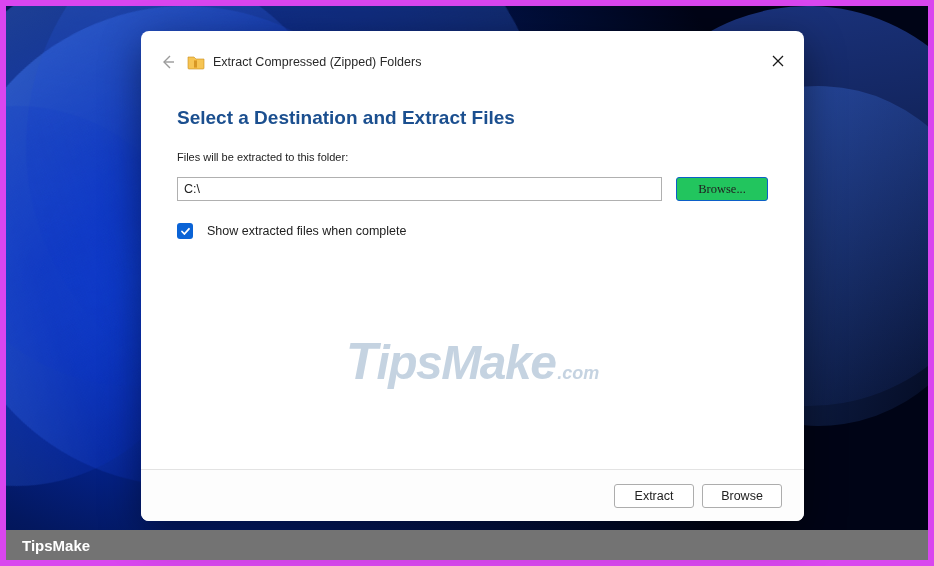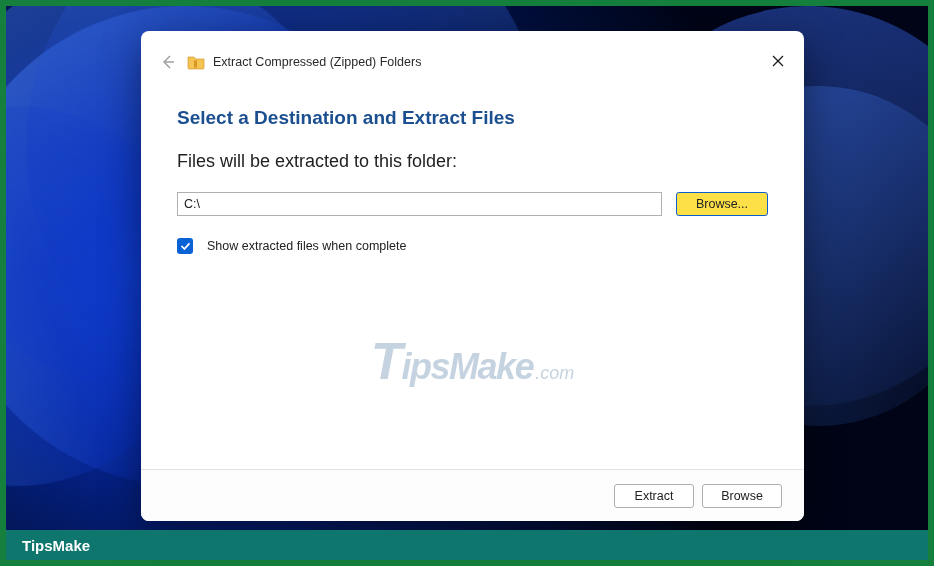--- a/index.html
+++ b/index.html
@@ -11,21 +11,21 @@
       width: 934px;
       height: 566px;
       font-family: "Segoe UI", Tahoma, sans-serif;
       background: #2a2b9e;
       position: relative;
       overflow: hidden;
     }
     .outer-frame {
       width: 934px;
       height: 566px;
-      border: 6px solid #15803d;
+      border: 6px solid #d946ef;
       position: relative;
       background: #000;
     }
     .wallpaper {
       position: absolute;
       inset: 0;
       background: radial-gradient(ellipse 600px 500px at 20% 50%, #0a3fd6 0%, #0529a8 25%, #031860 55%, #010b2e 85%, #000416 100%);
       overflow: hidden;
     }
     .bloom {
@@ -115,23 +115,23 @@
       position: relative;
     }
     .main-heading {
       color: #1b4f8f;
       font-size: 19px;
       font-weight: 700;
       margin-top: 14px;
       margin-bottom: 22px;
     }
     .field-label {
-      font-size: 18px;
-      color: #222;
-      margin-bottom: 20px;
+      font-size: 11px;
+      color: #222;
+      margin-bottom: 14px;
     }
     .path-row {
       display: flex;
       gap: 14px;
       align-items: center;
       margin-bottom: 22px;
     }
     .path-input {
       flex: 1;
       height: 24px;
@@ -140,25 +140,25 @@
       padding: 0 6px;
       color: #222;
       outline: none;
       font-family: inherit;
     }
     .browse-btn {
       width: 92px;
       height: 24px;
       border: 1px solid #0c5fc8;
       border-radius: 3px;
-      background: #fde047;
+      background: #22c55e;
       font-size: 12.5px;
       color: #222;
       cursor: pointer;
-      font-family: Liberation Sans, sans-serif;
+      font-family: Liberation Serif, serif;
     }
     .checkbox-row {
       display: flex;
       align-items: center;
       gap: 14px;
     }
     .chk {
       width: 16px;
       height: 16px;
       border-radius: 3px;
@@ -182,22 +182,22 @@
       font-family: Arial, sans-serif;
       font-style: italic;
       font-weight: bold;
       color: rgba(90,130,170,0.35);
       white-space: nowrap;
       pointer-events: none;
       user-select: none;
       letter-spacing: -1px;
     }
     .wm-t { font-size: 52px; }
-    .wm-rest { font-size: 36px; letter-spacing:-1.5px; }
-    .wm-com { font-size: 18px; font-style:italic; font-weight:normal; letter-spacing:0; margin-left:2px;}
+    .wm-rest { font-size: 48px; letter-spacing:-1.5px; }
+    .wm-com { font-size: 18px; font-style:italic; font-weight:bold; letter-spacing:0; margin-left:2px;}
     .dialog-footer {
       height: 52px;
       border-top: 1px solid #e3e3e3;
       display: flex;
       align-items: center;
       justify-content: flex-end;
       gap: 8px;
       padding-right: 22px;
       background: #fdfdfd;
       border-radius: 0 0 8px 8px;
@@ -214,21 +214,21 @@
       font-family: inherit;
       padding: 0 14px;
       text-align: center;
     }
     .caption-bar {
       position: absolute;
       left: 0;
       bottom: 0;
       width: 100%;
       height: 30px;
-      background: #0f766e;
+      background: #737373;
       color: #fff;
       font-family: Arial, sans-serif;
       font-weight: bold;
       font-size: 15px;
       padding-left: 16px;
       display:flex;
       align-items:center;
     }
   </style>
 </head>

